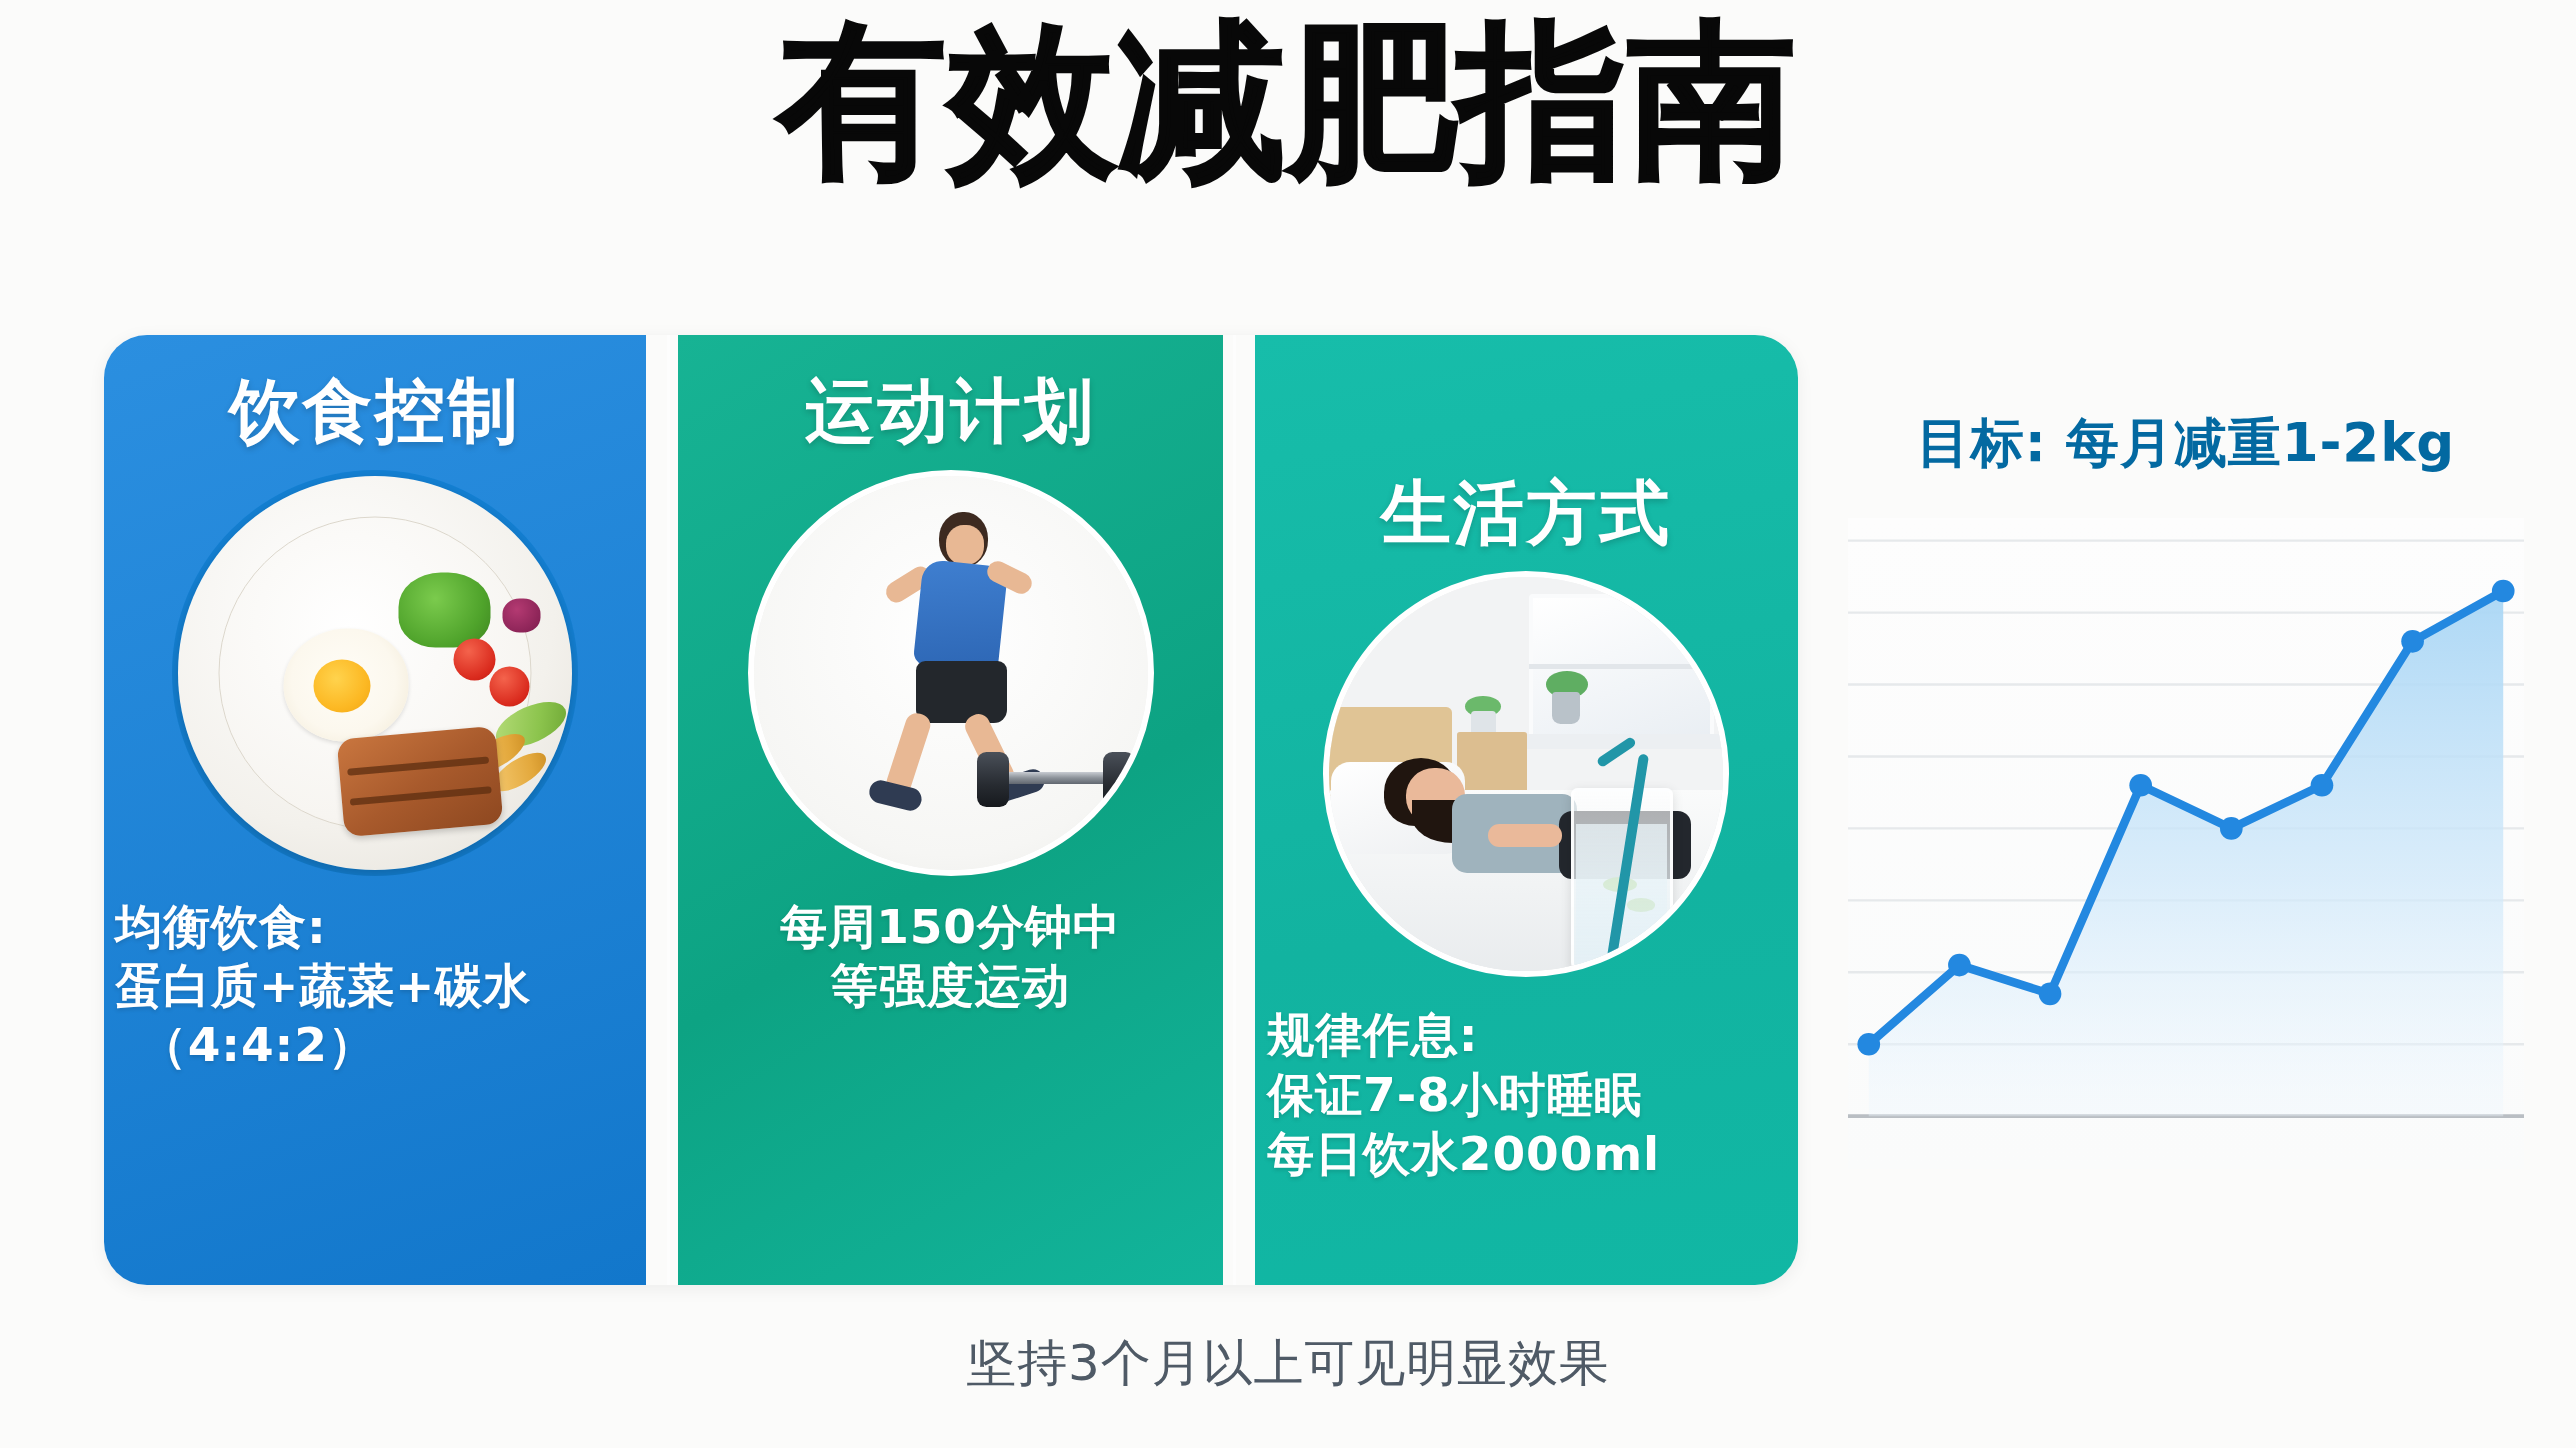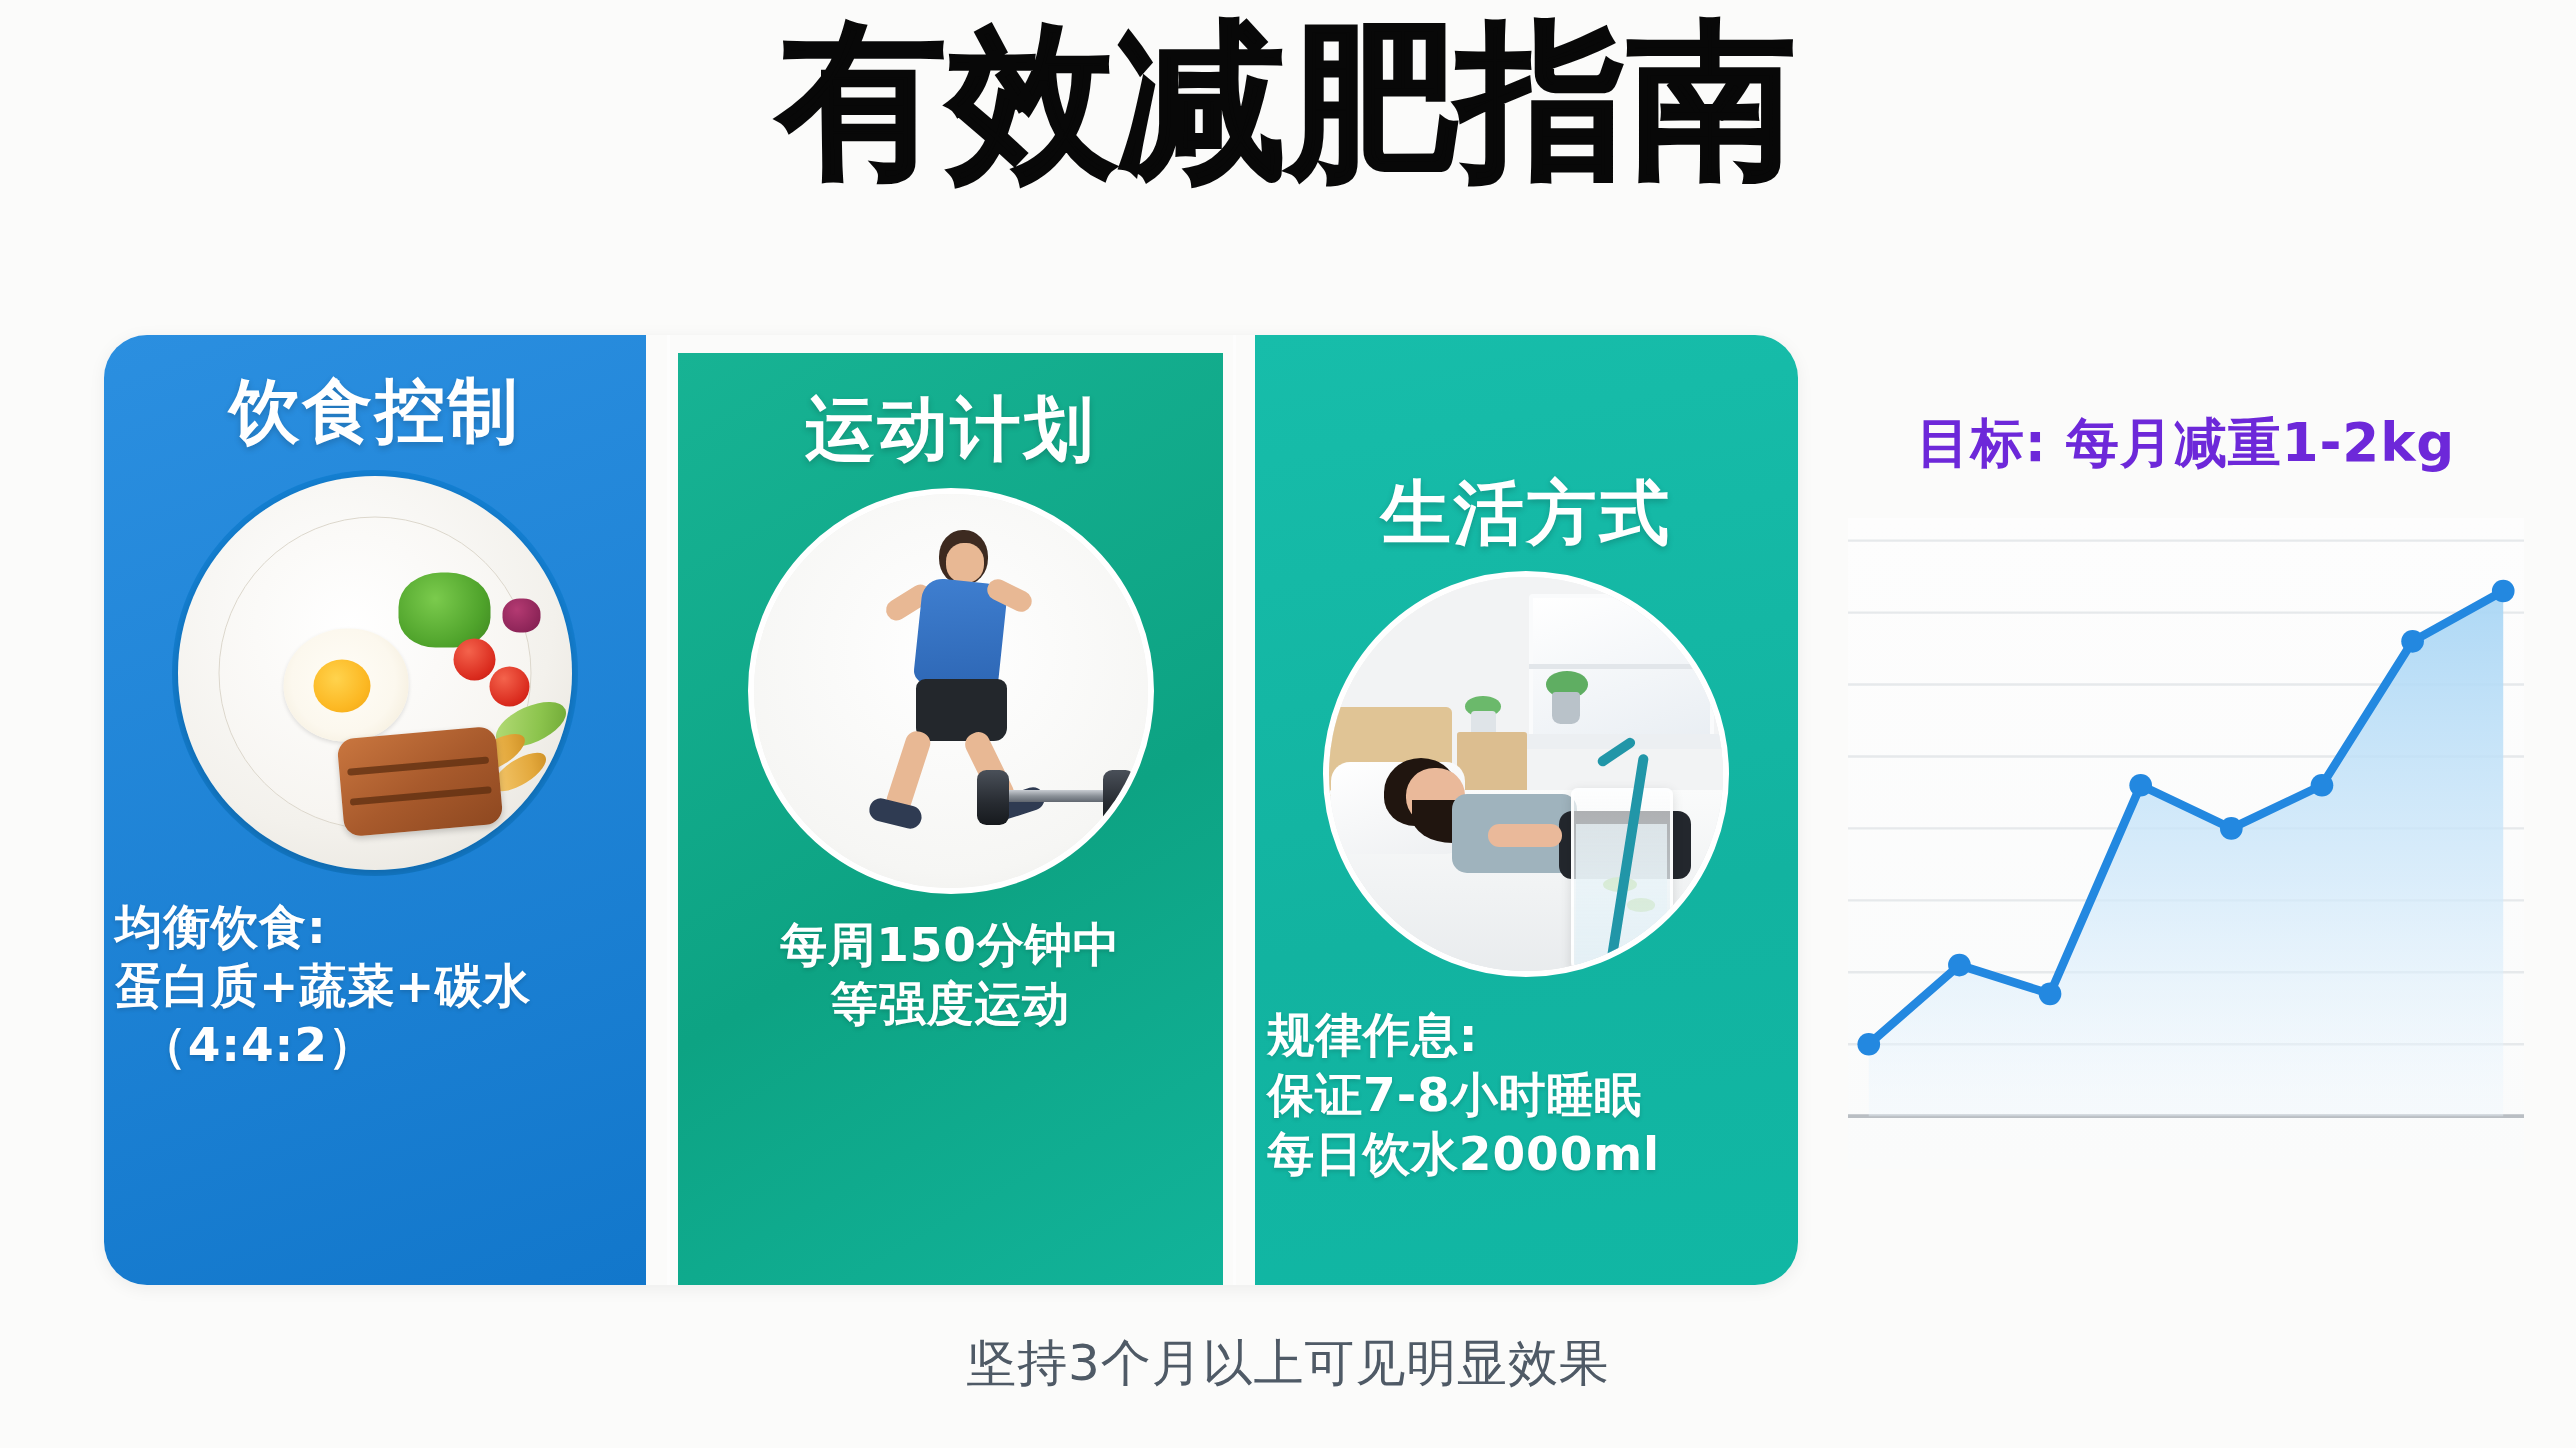--- a/index.html
+++ b/index.html
@@ -29,21 +29,21 @@
     display:flex;
     box-shadow:0 3.8px 17px rgba(0,0,0,.06);
     gap:32px;
   }
   .col{
     position:relative;height:100%;
     display:flex;flex-direction:column;align-items:center;
     box-sizing:border-box;padding-top:40px;
   }
   .col.c1{width:563px;background:linear-gradient(160deg,#2b8fe0 0%,#1277cb 100%);}
-  .col.c2{width:566px;background:linear-gradient(150deg,#17b394 0%,#0da383 55%,#12b49b 100%);margin-top:18px;}
+  .col.c2{width:566px;background:linear-gradient(150deg,#17b394 0%,#0da383 55%,#12b49b 100%);}
   .col.c3{width:564px;background:linear-gradient(170deg,#17bdaa 0%,#12b3a0 60%,#11b7a4 100%);justify-content:center;}
   .divider{position:absolute;top:0;width:2.8px;height:100%;background:rgba(255,255,255,.55);}
   #div-1{left:563px;}
   #div-2{left:1129px;}
 
   .col-title{
     font-size:70px;font-weight:700;color:#ffffff;
     letter-spacing:2.8px;line-height:1.05;
     text-shadow:0 2.8px 6.6px rgba(0,0,0,.18);
     font-family:"DejaVu Sans","Liberation Sans",sans-serif;
@@ -169,21 +169,21 @@
   }
   .col.c1 .col-body{text-align:left;padding-left:22.6px;}
   .col.c3 .col-body{text-align:left;padding-left:24.5px;margin-top:28px;}
   .col.c1 .line.l3{text-align:left;padding-left:24.5px;}
 
   
   #chart-panel{
     position:absolute;left:1848px;top:408px;width:676px;height:821px;
   }
   #chart-title{
-    font-size:53px;font-weight:700;color:#6d28d9;
+    font-size:53px;font-weight:700;color:#0369a1;
     letter-spacing:0.9px;text-align:center;
     font-family:"DejaVu Sans","Liberation Sans",sans-serif;
     margin:0 0 38px 0;
   }
   #plot-area{
     position:relative;width:676px;height:651px;
     background:linear-gradient(180deg,#fdfdfd 0%,#fafbfb 100%);
   }
   #plot-svg{display:block;width:676px;height:651px;}
 

